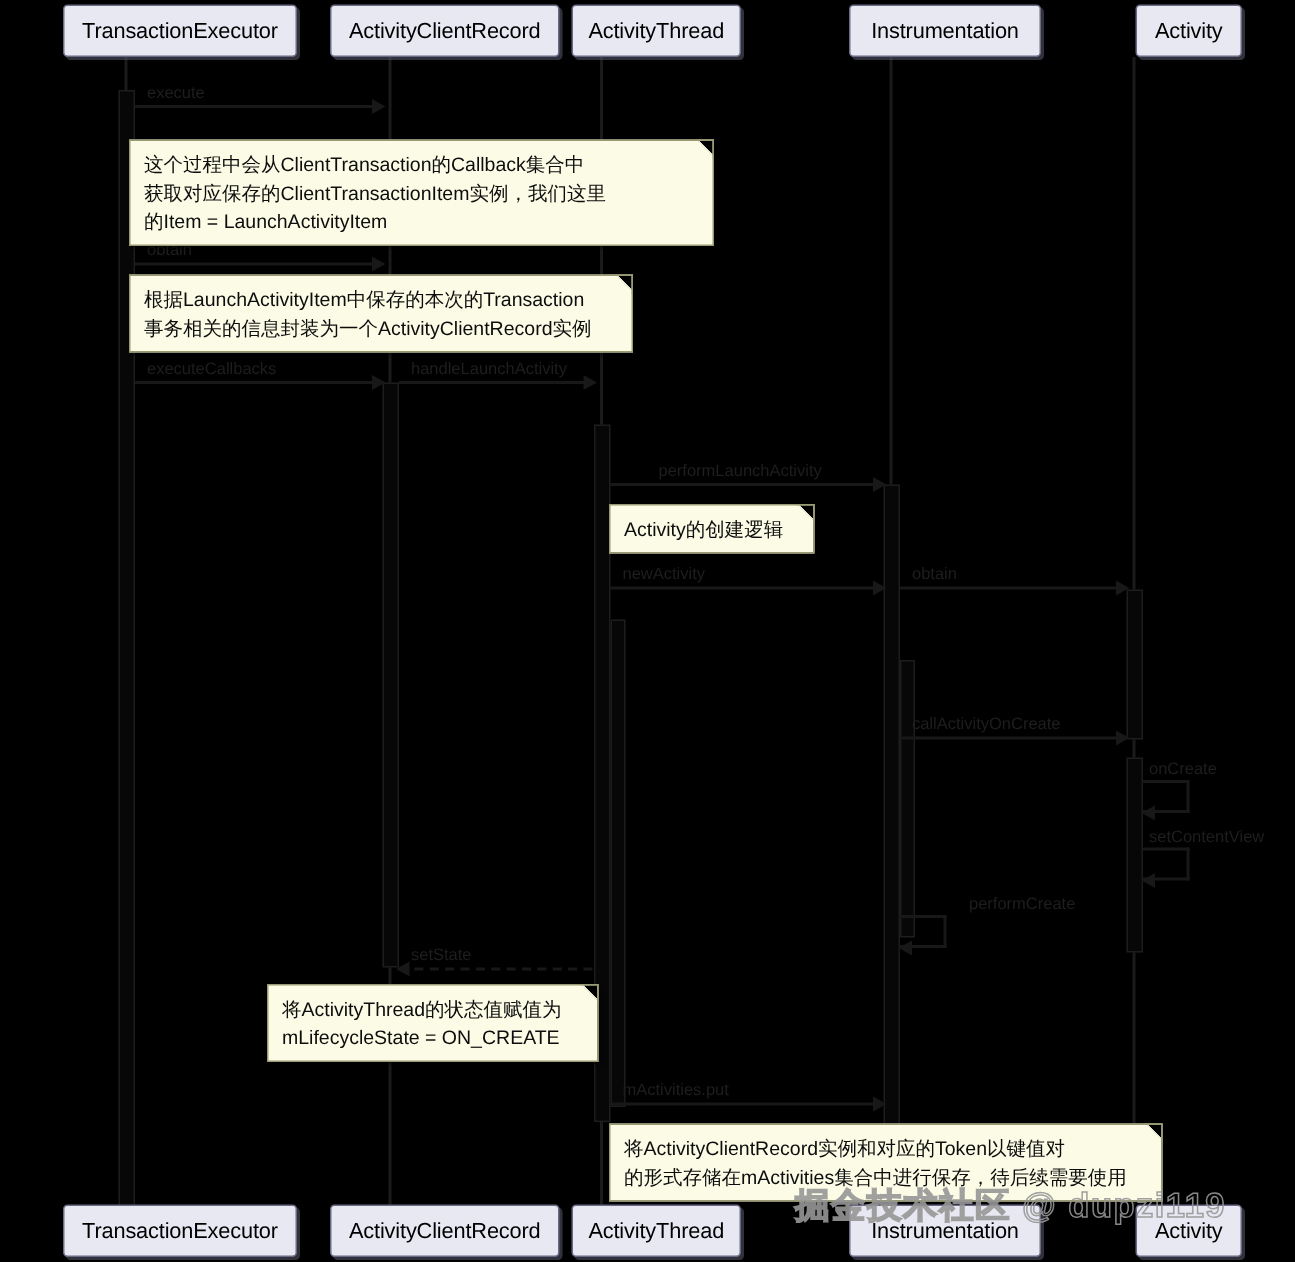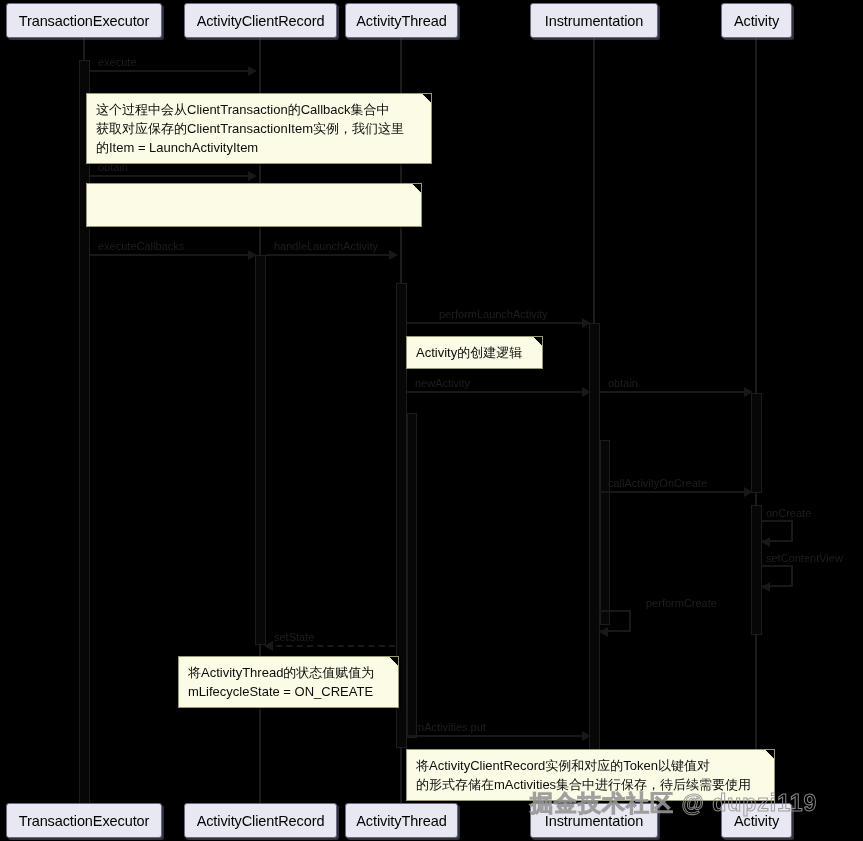--- a/index.html
+++ b/index.html
@@ -39,20 +39,21 @@
     border-radius: 3px;
     box-sizing: border-box;
     display: flex;
     align-items: center;
     justify-content: center;
     color: #000000;
     font-size: 14.5px;
     letter-spacing: -0.1px;
     box-shadow: 2px 2px 0 rgba(90,90,110,0.55);
     white-space: nowrap;
+    margin-left: 36px;
   }
 
   
   .msg-line {
     position: absolute;
     height: 2px;
     background: #181818;
   }
   .msg-head {
     position: absolute;
@@ -170,24 +171,25 @@
     <div class="msg-label" style="left: 766px; top: 552px;">setContentView</div>
     <div class="selfcall" style="left: 599px; top: 610px; width: 32px; height: 22px;"></div>
     <div class="msg-head left" style="left: 599px; top: 627px;"></div>
     <div class="msg-label" style="left: 604px; top: 597px; margin-left: 42px;">performCreate</div>
     <div class="msg-line dashed" style="left: 266px; top: 645px; width: 129px;"></div>
     <div class="msg-head left" style="top: 641px; left: 264px;"></div>
     <div class="msg-label" style="left: 274px; top: 631px;">setState</div>
     <div class="msg-line" style="left: 407px; top: 735px; width: 181px;"></div>
     <div class="msg-head right" style="top: 731px; left: 582px;"></div>
     <div class="msg-label" style="left: 415px; top: 721px;">mActivities.put</div>
-    <div class="note" style="left: 86px; top: 93px; width: 346px; min-height: 62px;"><span>这个过程中会从ClientTransaction的Callback集合中
+    <div class="note" style="left: 86px; top: 93px; width: 390px; min-height: 62px;"><span>这个过程中会从ClientTransaction的Callback集合中
 获取对应保存的ClientTransactionItem实例，我们这里
 的Item = LaunchActivityItem</span><div class="fold"></div></div>
-    <div class="note" style="left: 86px; top: 183px; width: 336px; min-height: 44px;"><div class="fold"></div></div>
+    <div class="note" style="left: 86px; top: 183px; width: 336px; min-height: 44px;"><span>根据LaunchActivityItem中保存的本次的Transaction
+事务相关的信息封装为一个ActivityClientRecord实例</span><div class="fold"></div></div>
     <div class="note" style="left: 406px; top: 336px; width: 137px; min-height: 27px;"><span>Activity的创建逻辑</span><div class="fold"></div></div>
     <div class="note" style="left: 178px; top: 656px; width: 221px; min-height: 44px;"><span>将ActivityThread的状态值赋值为
 mLifecycleState = ON_CREATE</span><div class="fold"></div></div>
     <div class="note" style="left: 406px; top: 749px; width: 369px; min-height: 44px;"><span>将ActivityClientRecord实例和对应的Token以键值对
 的形式存储在mActivities集合中进行保存，待后续需要使用</span><div class="fold"></div></div>
     <div class="participant" style="left: 6px; top: 3px; width: 156px; height: 35px;">
       <span>TransactionExecutor</span>
     </div>
     <div class="participant" style="left: 6px; top: 803px; width: 156px; height: 35px;">
       <span>TransactionExecutor</span>

